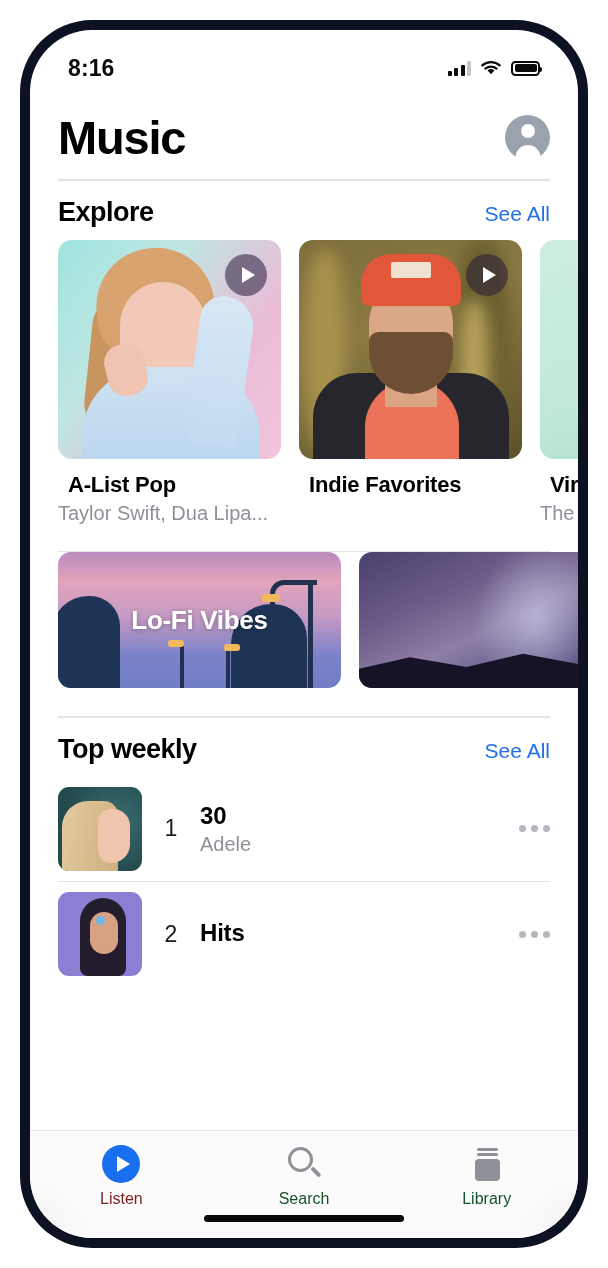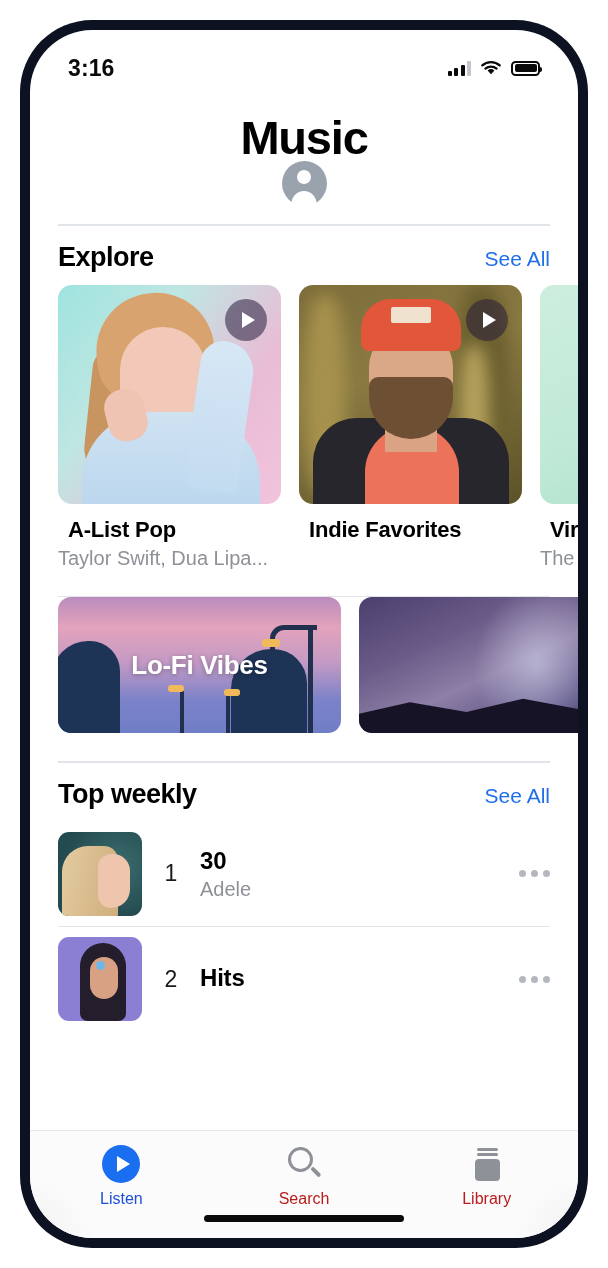--- a/index.html
+++ b/index.html
@@ -97,21 +97,20 @@
     position: absolute;
     top: 62px; left: 0; right: 0; bottom: 0;
     overflow: hidden;
   }
 
   .app-header {
     display: flex;
     align-items: center;
     justify-content: space-between;
     padding: 22px 28px 18px 28px;
-    flex-direction: column;
   }
   .app-title {
     font-size: 47px;
     font-weight: 700;
     letter-spacing: -1.2px;
     color: #000;
     line-height: 1;
   }
   .avatar {
     width: 45px; height: 45px;
@@ -475,23 +474,23 @@
   }
   .tab {
     flex: 1;
     display: flex;
     flex-direction: column;
     align-items: center;
     gap: 7px;
   }
   .tab-label {
     font-size: 16px;
-    color: #b91c1c;
-  }
-  .tab.active .tab-label { color: #1d4ed8; }
+    color: #14532d;
+  }
+  .tab.active .tab-label { color: #7f1d1d; }
   .icon-listen {
     width: 38px; height: 38px;
     border-radius: 50%;
     background: #1a6ff0;
     display: flex; align-items: center; justify-content: center;
   }
   .icon-listen span {
     width: 0; height: 0;
     margin-left: 4px;
     border-top: 8px solid transparent;
@@ -549,21 +548,21 @@
     z-index: 5;
   }
 </style>
 </head>
 <body>
 
 <div class="phone-frame">
   <div class="phone-screen">
 
     <div class="status-bar">
-      <div class="status-time">3:16</div>
+      <div class="status-time">8:16</div>
       <div class="status-icons">
         <div class="cellular">
           <i></i>
             <i></i>
             <i></i>
             <i></i>
         </div>
         <svg width="22" height="16" viewBox="0 0 22 16">
           <path d="M11 14.2 L7.6 10.4 A5.2 5.2 0 0 1 14.4 10.4 Z" fill="#0a0a0a"></path>
           <path d="M2.3 5.4 A13 13 0 0 1 19.7 5.4" stroke="#0a0a0a" stroke-width="2.3" fill="none" stroke-linecap="round"></path>

